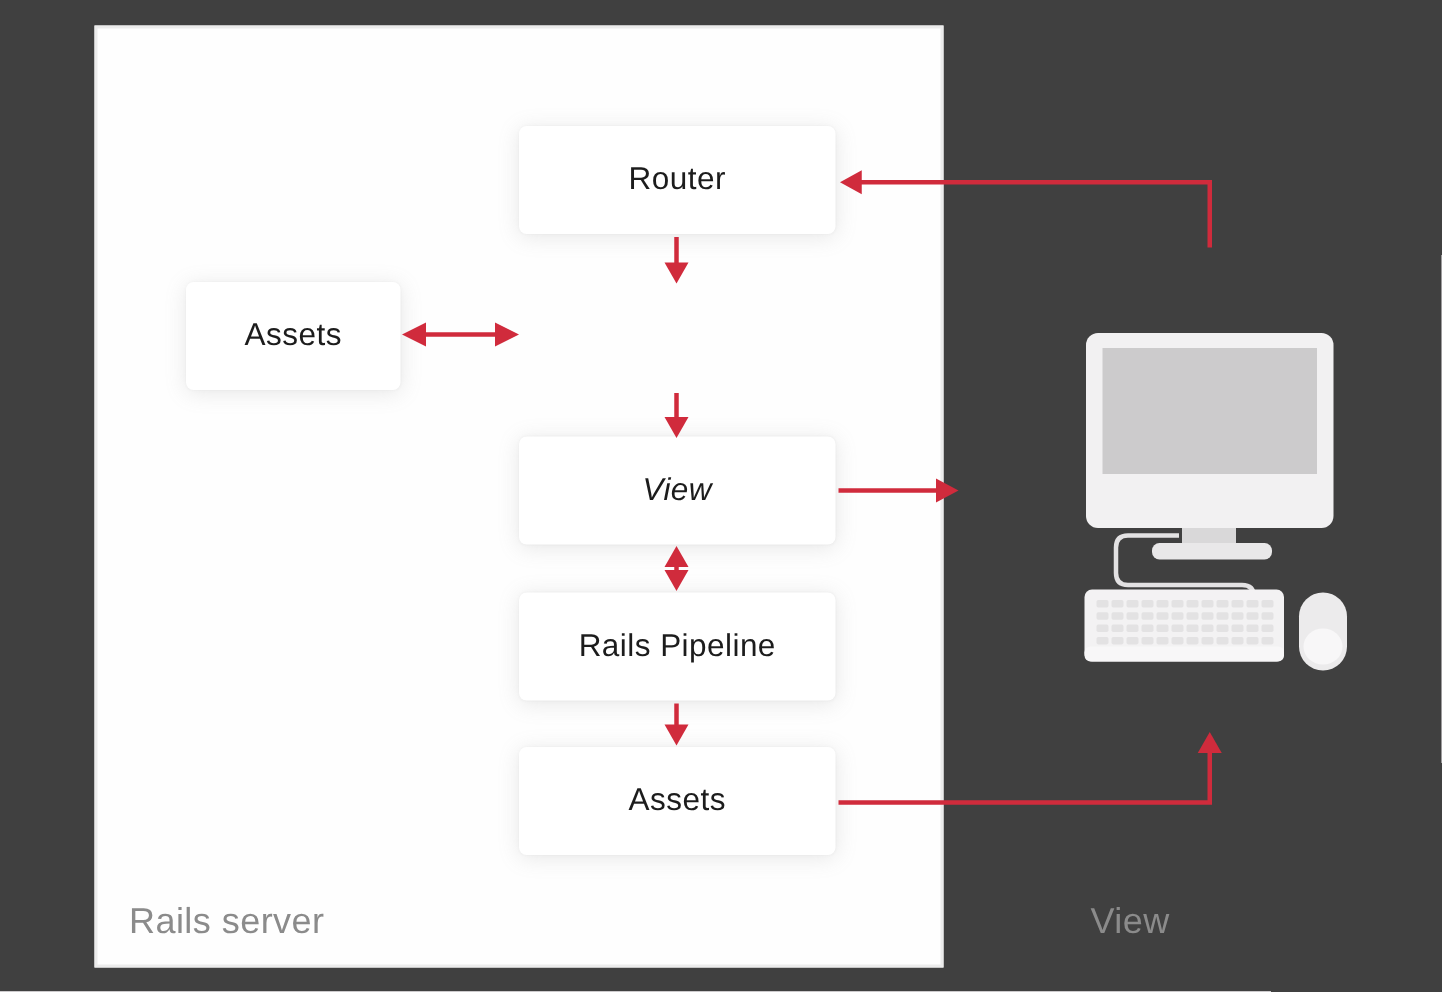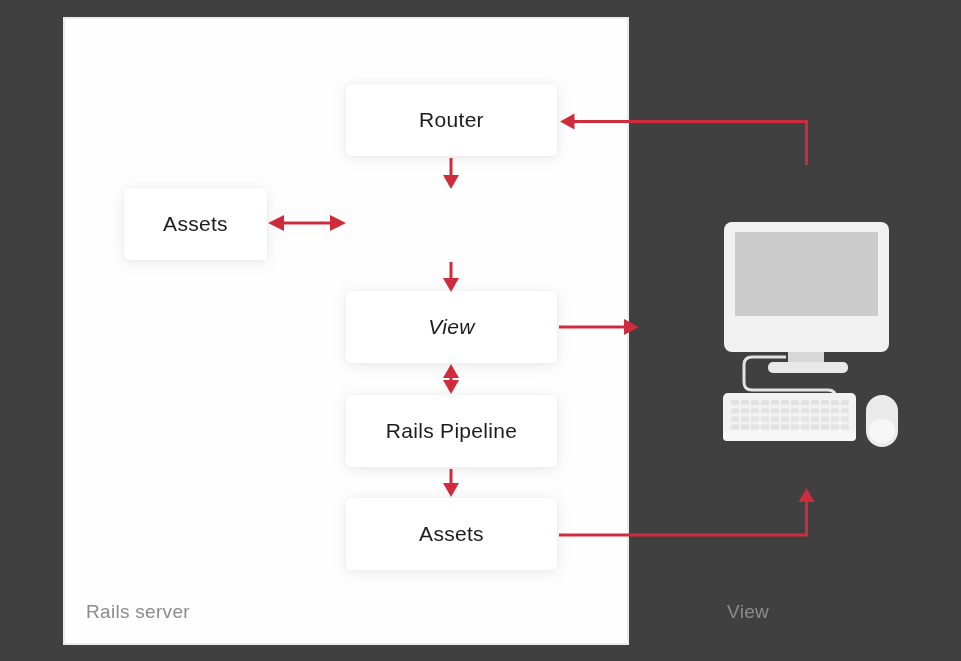--- a/index.html
+++ b/index.html
@@ -20,21 +20,21 @@
     box-shadow:0 2px 14px rgba(140,140,140,0.20), 0 0 2px rgba(160,160,160,0.10);
     font-size:21px;letter-spacing:0.3px;color:#1c1c1c;
   }
   .node-router{left:346px;top:84px;width:211px;height:72px;}
   .node-model{left:124px;top:188px;width:143px;height:72px;}
   .node-controller{left:346px;top:188px;width:211px;height:72px;}
   .node-view{left:346px;top:291px;width:211px;height:72px;font-style:italic;}
   .node-asset-pipeline{left:346px;top:395px;width:211px;height:72px;}
   .node-assets{left:346px;top:498px;width:211px;height:72px;}
   .gray-label{
-    position:absolute;font-size:19px;letter-spacing:0.3px;color:#8b8b8b;
+    position:absolute;font-size:24px;letter-spacing:0.3px;color:#8b8b8b;
   }
   .label-rails-server{left:86px;top:601px;}
   .label-rails{left:727px;top:601px;}
   .arrows{
     position:absolute;left:0;top:0;width:961px;height:661px;
     color:var(--red,#d02b3c);pointer-events:none;
   }
   .computer{position:absolute;left:700px;top:200px;width:210px;height:260px;}
 </style>
 </head>

